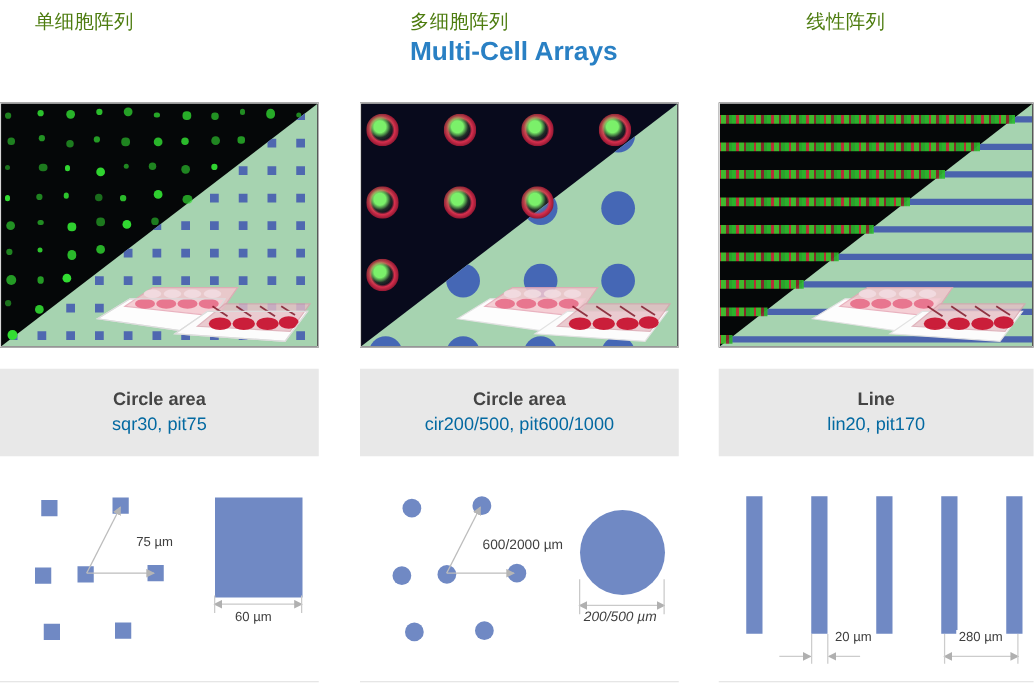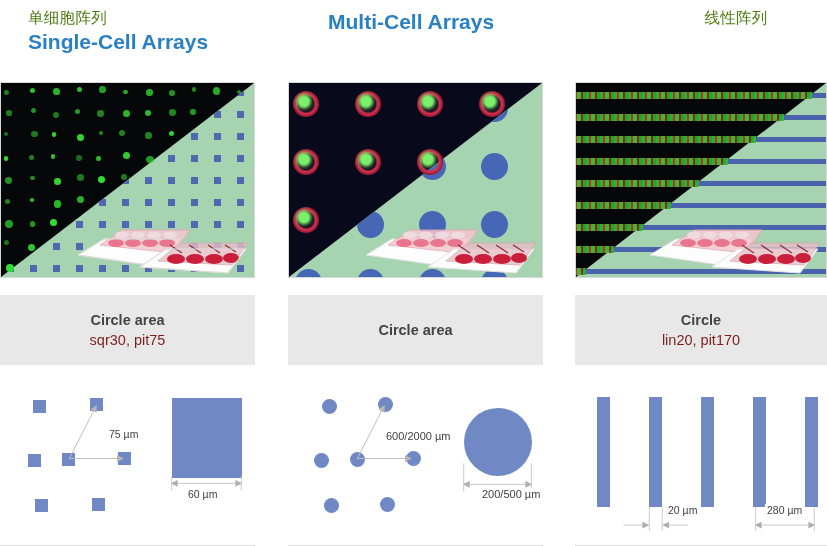--- a/index.html
+++ b/index.html
@@ -29,21 +29,21 @@
   }
   .hdr .en {
     color: #2980c4;
     font-size: 21px;
     font-weight: 600;
     line-height: 28px;
     padding-left: 28px;
     white-space: nowrap;
   }
   .c2 .cn, .c2 .en { padding-left: 40px; }
-  .c3 .cn, .c3 .en { padding-left: 70px; text-align: center; }
+  .c3 .cn, .c3 .en { padding-left: 70px; }
 
   
   .photo {
     position: relative;
     width: 100%; height: 196px;
     overflow: hidden;
     background: #000;
     border: 1px solid #d7d7d7;
   }
   .greenhalf {
@@ -97,21 +97,21 @@
 
   
   .specbox {
     background: #e8e8e8;
     height: 70px;
     display: flex; flex-direction: column;
     align-items: center; justify-content: center;
     gap: 4px;
   }
   .specbox .t { color: #444; font-size: 14.5px; font-weight: 700; }
-  .specbox .s { color: #7f1d1d; font-size: 14.5px; font-weight: 400; }
+  .specbox .s { color: #0369a1; font-size: 14.5px; font-weight: 400; }
 
   
   .diagram {
     position: relative;
     height: 166px;
     border-bottom: 1px solid #dedede;
     background: #fff;
     overflow: hidden;
   }
   .dsq { position: absolute; width: 13px; height: 13px; background: #7089c4; }
@@ -128,23 +128,23 @@
   .dimlabel.big { font-size: 11px; }
   svg.ov { position: absolute; inset: 0; width: 100%; height: 100%; overflow: visible; }
 </style>
 </head>
 <body>
 
 <div class="grid">
 
   <div class="hdr c1" style="grid-column:1; grid-row:1;">
     <div class="cn">单细胞阵列</div>
-    <div class="en">Single-Cell Arrays</div>
   </div>
   <div class="hdr c2" style="grid-column:3; grid-row:1;">
+    <div class="cn">多细胞阵列</div>
     <div class="en">Multi-Cell Arrays</div>
   </div>
   <div class="hdr c3" style="grid-column:5; grid-row:1;">
     <div class="cn">线性阵列</div>
   </div>
 
   <div class="photo" style="grid-column:1; grid-row:2;">
     <div class="darkbg"></div>
     <div class="greenhalf"></div>
     <div class="sqpattern" id="sqpat">
@@ -464,23 +464,24 @@
       </svg>
     </div>
   </div>
 
   <div class="specbox" style="grid-column:1; grid-row:4;">
     <div class="t">Circle area</div>
     <div class="s">sqr30, pit75</div>
   </div>
   <div class="specbox" style="grid-column:3; grid-row:4;">
     <div class="t">Circle area</div>
+    <div class="s">cir200/500, pit600/1000</div>
   </div>
   <div class="specbox" style="grid-column:5; grid-row:4;">
-    <div class="t">Circle</div>
+    <div class="t">Line</div>
     <div class="s">lin20, pit170</div>
   </div>
 
   <div class="diagram" style="grid-column:1; grid-row:6 / span 2;">
     <div class="dsq" style="left:33px; top:20px;"></div>
     <div class="dsq" style="left:90px; top:18px;"></div>
     <div class="dsq" style="left:28px; top:74px;"></div>
     <div class="dsq" style="left:62px; top:73px;"></div>
     <div class="dsq" style="left:118px; top:72px;"></div>
     <div class="dsq" style="left:35px; top:119px;"></div>
@@ -541,21 +542,21 @@
           <path d="M7,0 L0,3.5 L7,7 z" fill="#b0b0b0"></path>
         </marker>
         <marker id="arR2" markerWidth="7" markerHeight="7" refX="6" refY="3.5" orient="auto">
           <path d="M0,0 L7,3.5 L0,7 z" fill="#b0b0b0"></path>
         </marker>
       </defs>
       <line x1="176" y1="105" x2="244" y2="105" stroke="#c9c9c9" stroke-width="1" marker-start="url(#arL2)" marker-end="url(#arR2)"></line>
       <line x1="176" y1="84" x2="176" y2="112" stroke="#c9c9c9" stroke-width="1"></line>
       <line x1="244" y1="84" x2="244" y2="112" stroke="#c9c9c9" stroke-width="1"></line>
     </svg>
-    <div class="dimlabel big" style="left:192px; top:108px;">200/500 µm</div>
+    <div class="dimlabel big" style="left:177px; top:108px;font-style:italic;">200/500 µm</div>
   </div>
 
   <div class="diagram" style="grid-column:5; grid-row:6 / span 2;">
     <div class="dbar" style="left:22px;  top:17px; width:13px; height:110px;"></div>
     <div class="dbar" style="left:74px;  top:17px; width:13px; height:110px;"></div>
     <div class="dbar" style="left:126px; top:17px; width:13px; height:110px;"></div>
     <div class="dbar" style="left:178px; top:17px; width:13px; height:110px;"></div>
     <div class="dbar" style="left:230px; top:17px; width:13px; height:110px;"></div>
 
     <svg class="ov" viewBox="0 0 252 166">

